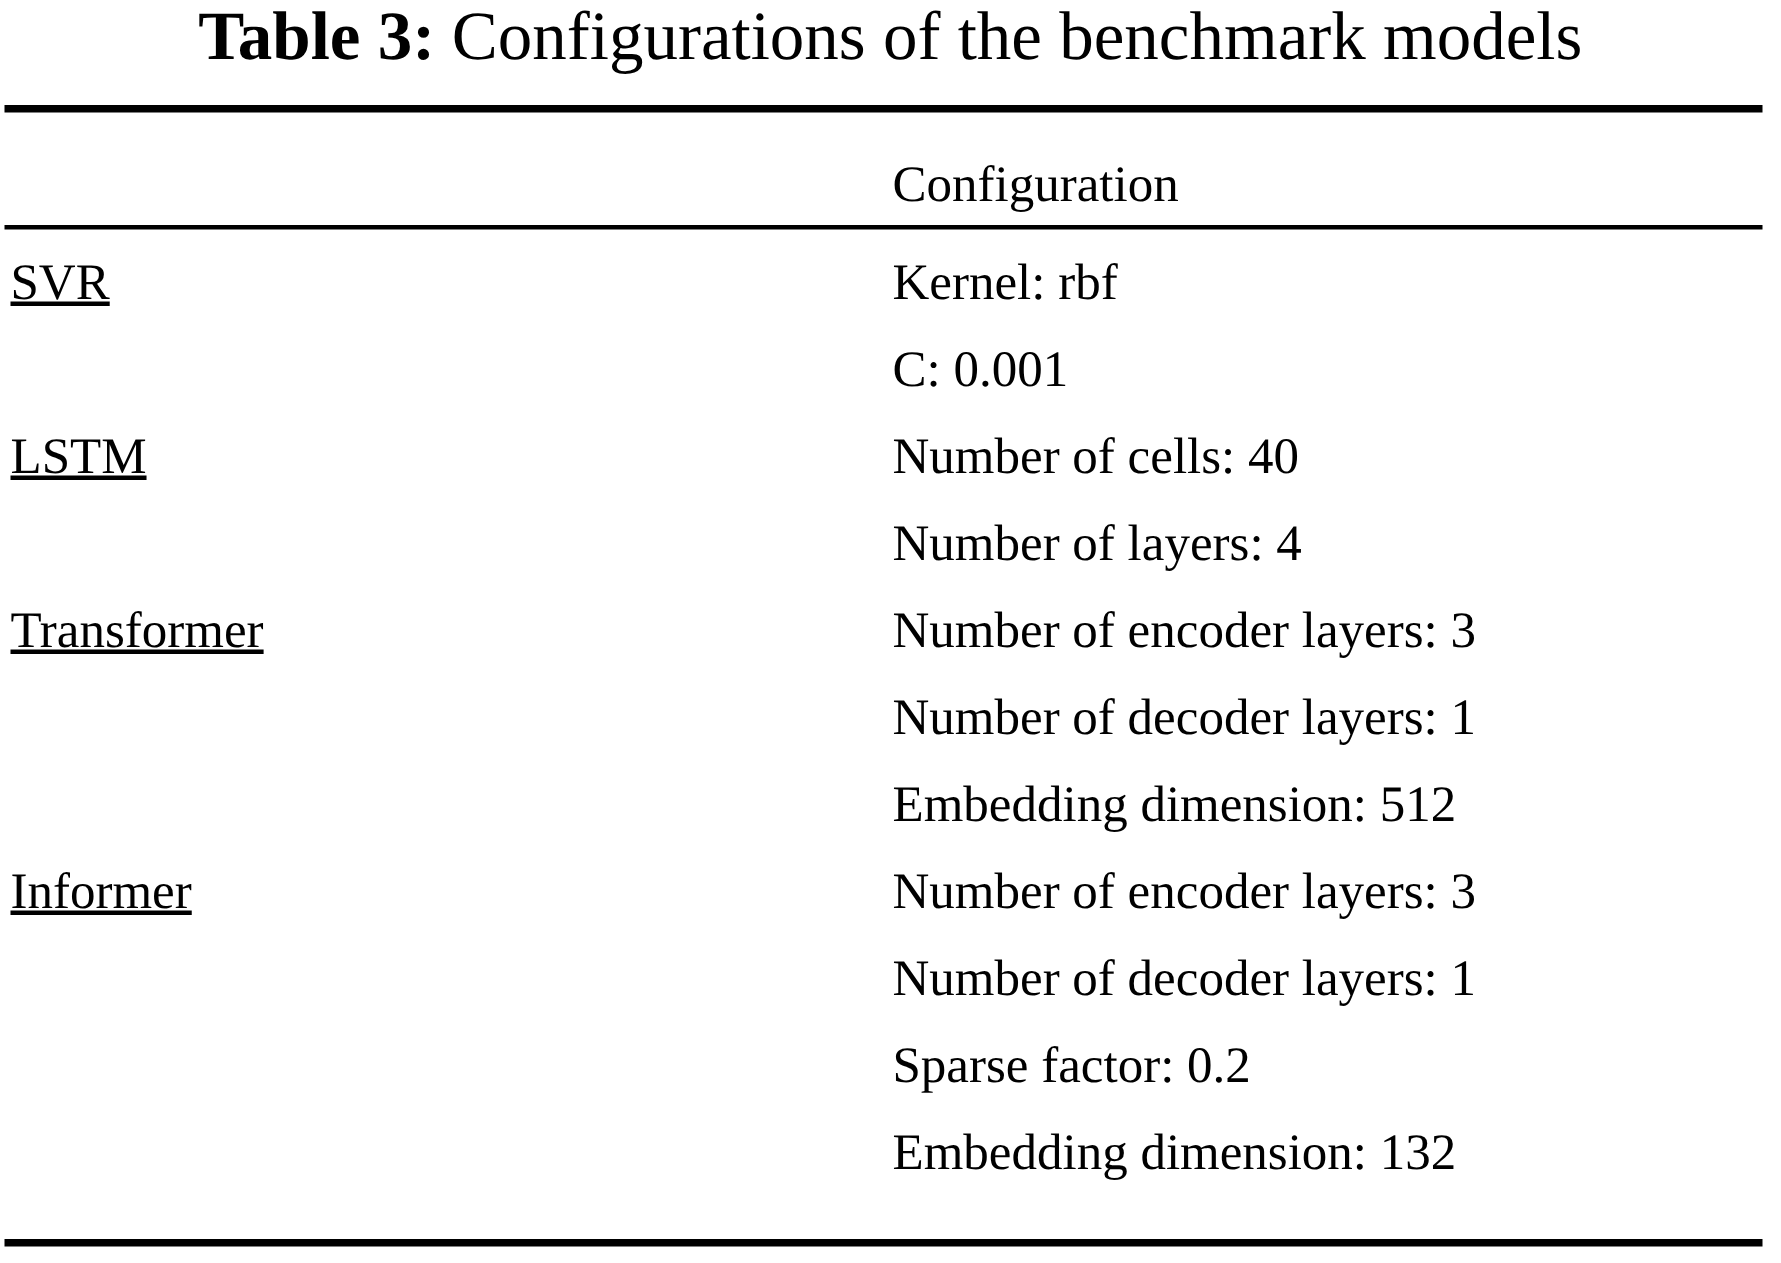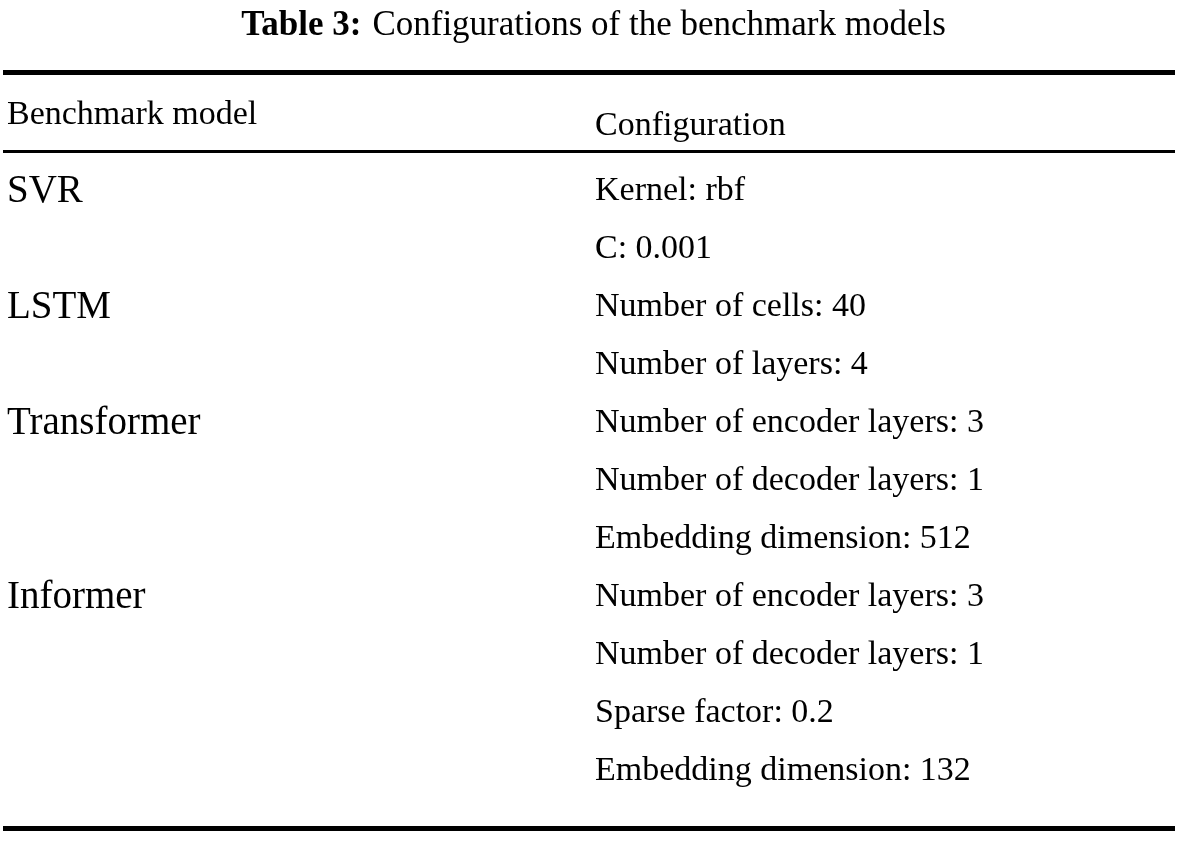--- a/index.html
+++ b/index.html
@@ -22,21 +22,21 @@
     box-sizing: border-box;
   }
 
   
   .caption {
     position: absolute;
     left: 0;
     top: 2px;
     width: 1187px;
     text-align: center;
-    font-size: 35px;
+    font-size: 46px;
     line-height: 44px;
     white-space: nowrap;
   }
   .caption-label {
     font-weight: bold;
   }
   .caption-text {
     font-weight: normal;
     margin-left: 11px;
   }
@@ -89,23 +89,24 @@
   }
   .group {
     position: relative;
     width: 1187px;
   }
   .group-model {
     position: absolute;
     left: 7px;
     top: 0;
     width: 560px;
-    font-size: 39px;
+    font-size: 34px;
     line-height: 58px;
     white-space: nowrap;
+    text-decoration: underline;
   }
   .group-config {
     position: absolute;
     left: 595px;
     top: 0;
     width: 585px;
   }
   .config-line {
     font-size: 34px;
     line-height: 58px;
@@ -117,21 +118,20 @@
 
 <div class="table-figure">
 
   <div class="caption">
     <span class="caption-label">Table 3:</span><span class="caption-text">Configurations of the benchmark models</span>
   </div>
 
   <div class="rule rule-top"></div>
 
   <div class="header-row">
-    <div class="col-model">Benchmark model</div>
     <div class="col-config">Configuration</div>
   </div>
 
   <div class="rule rule-mid"></div>
 
   <div class="body-rows">
 
     <div class="group" style="height:116px;">
       <div class="group-model">SVR</div>
       <div class="group-config">

